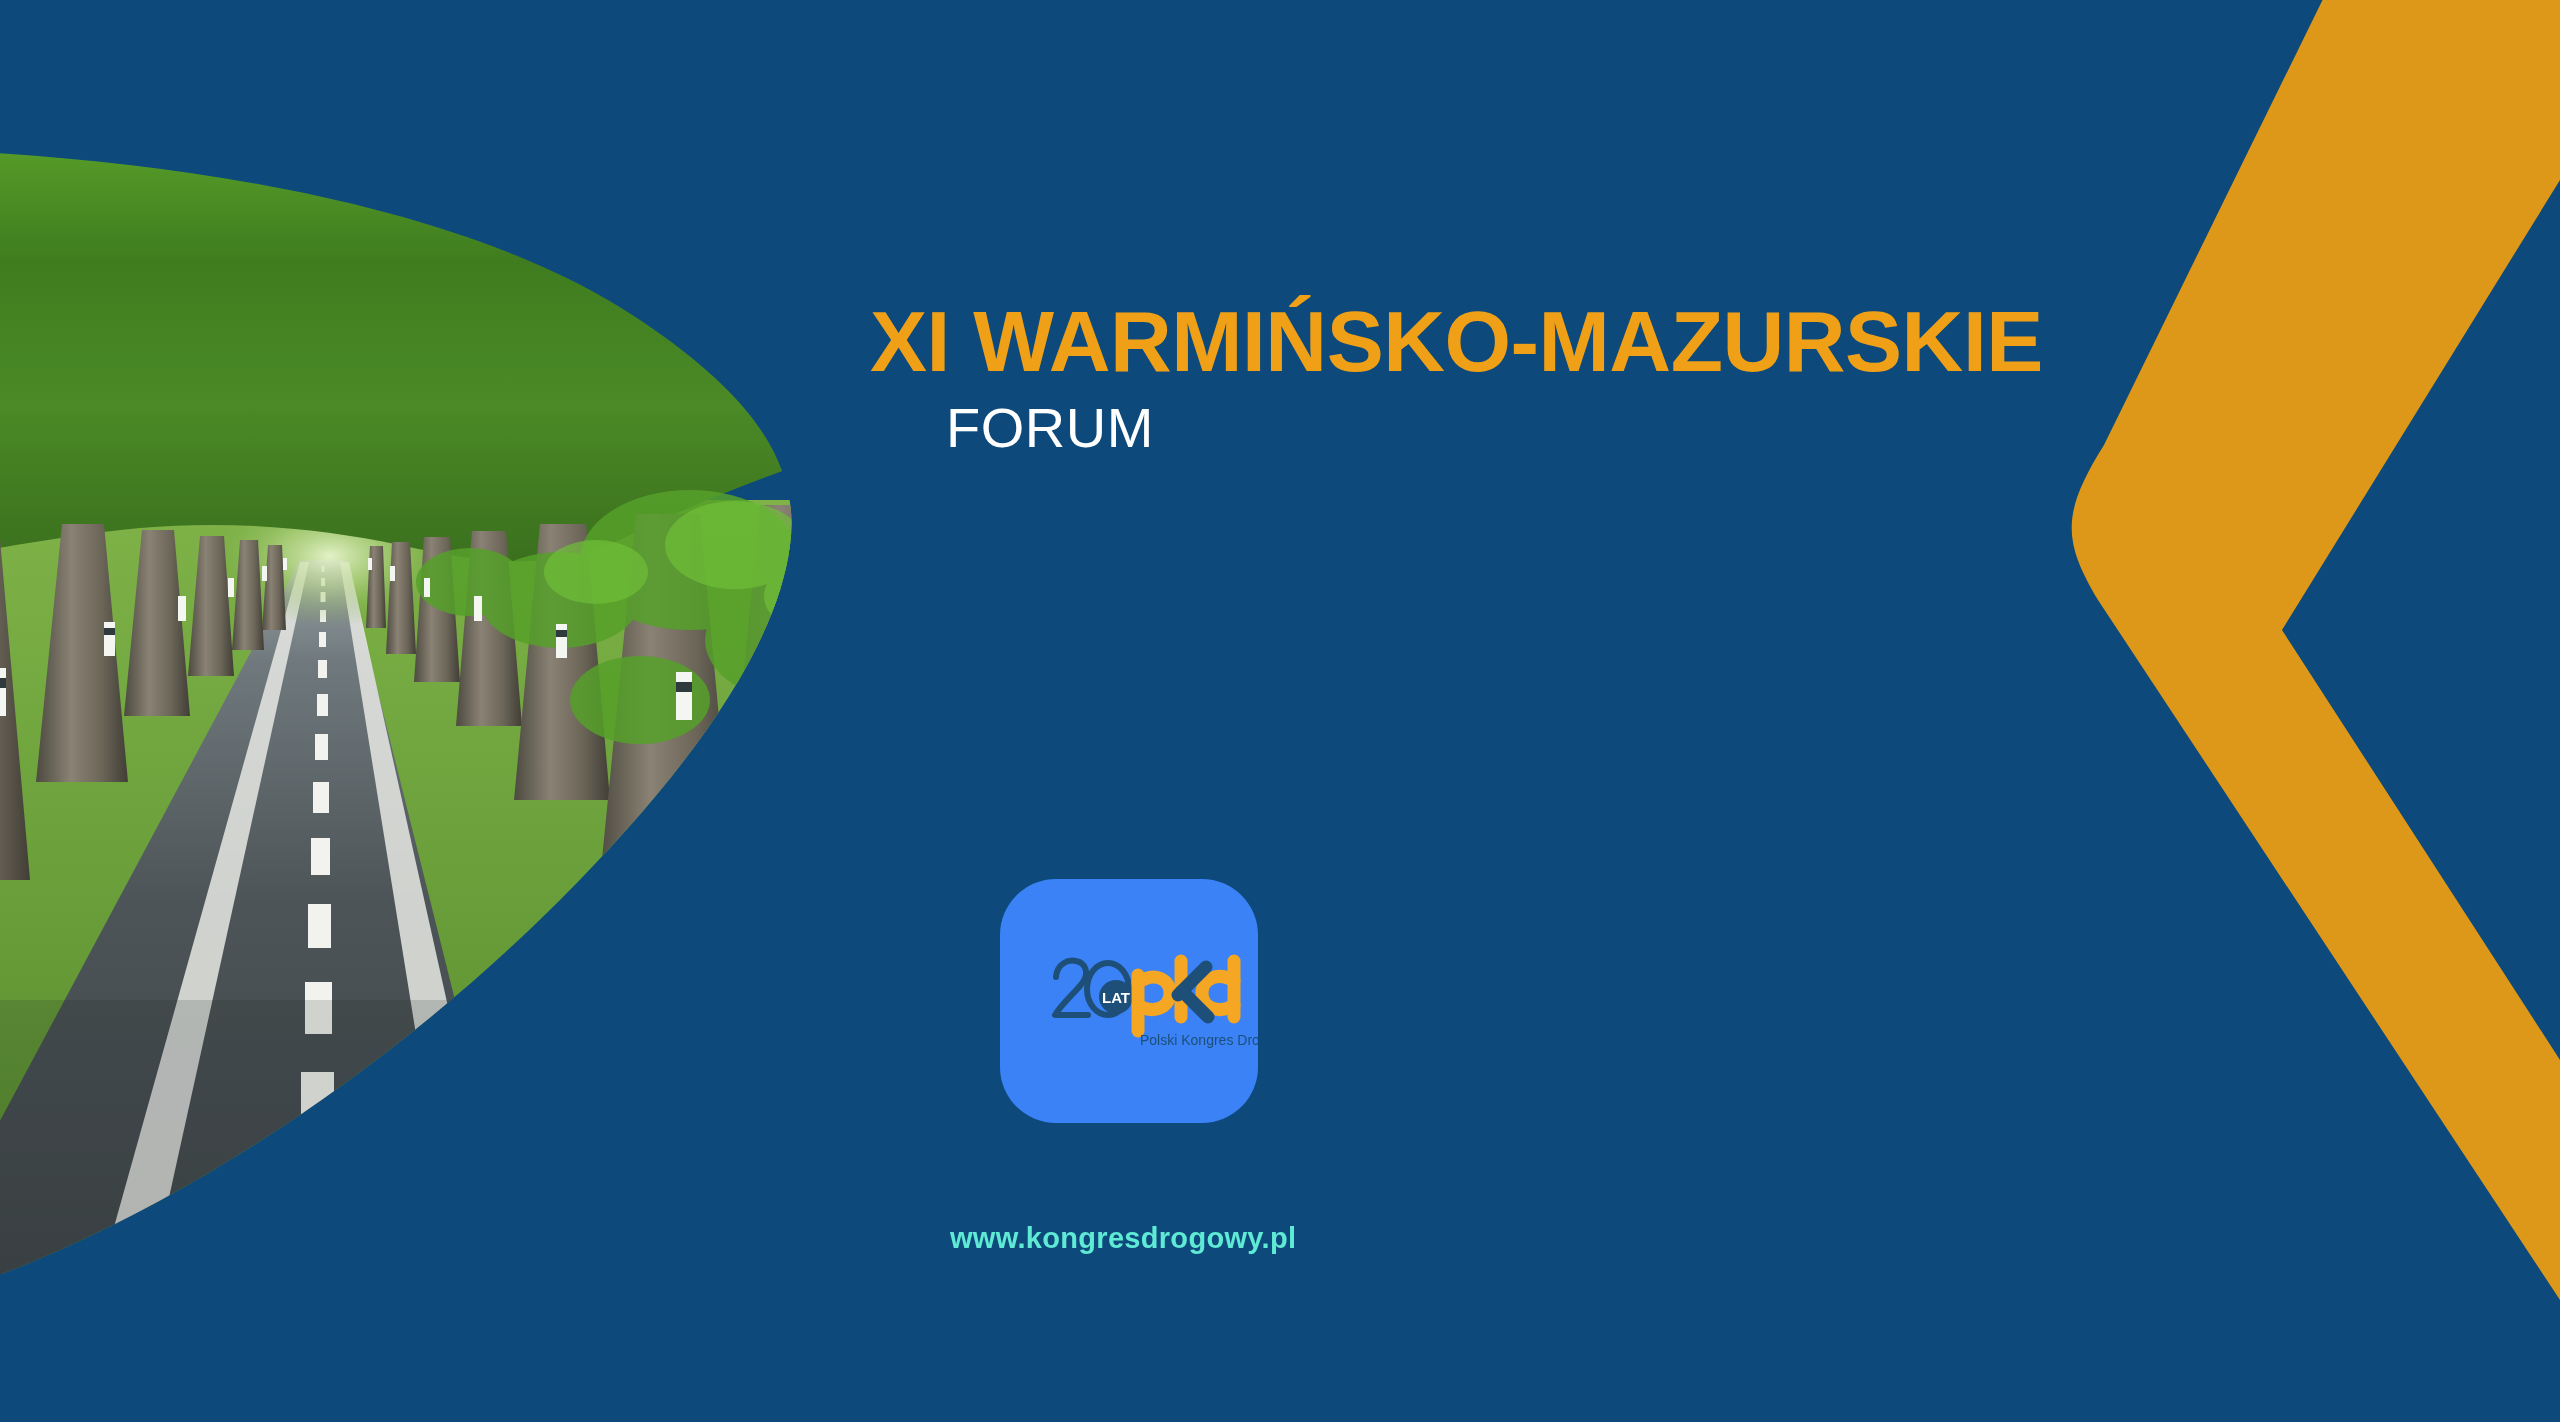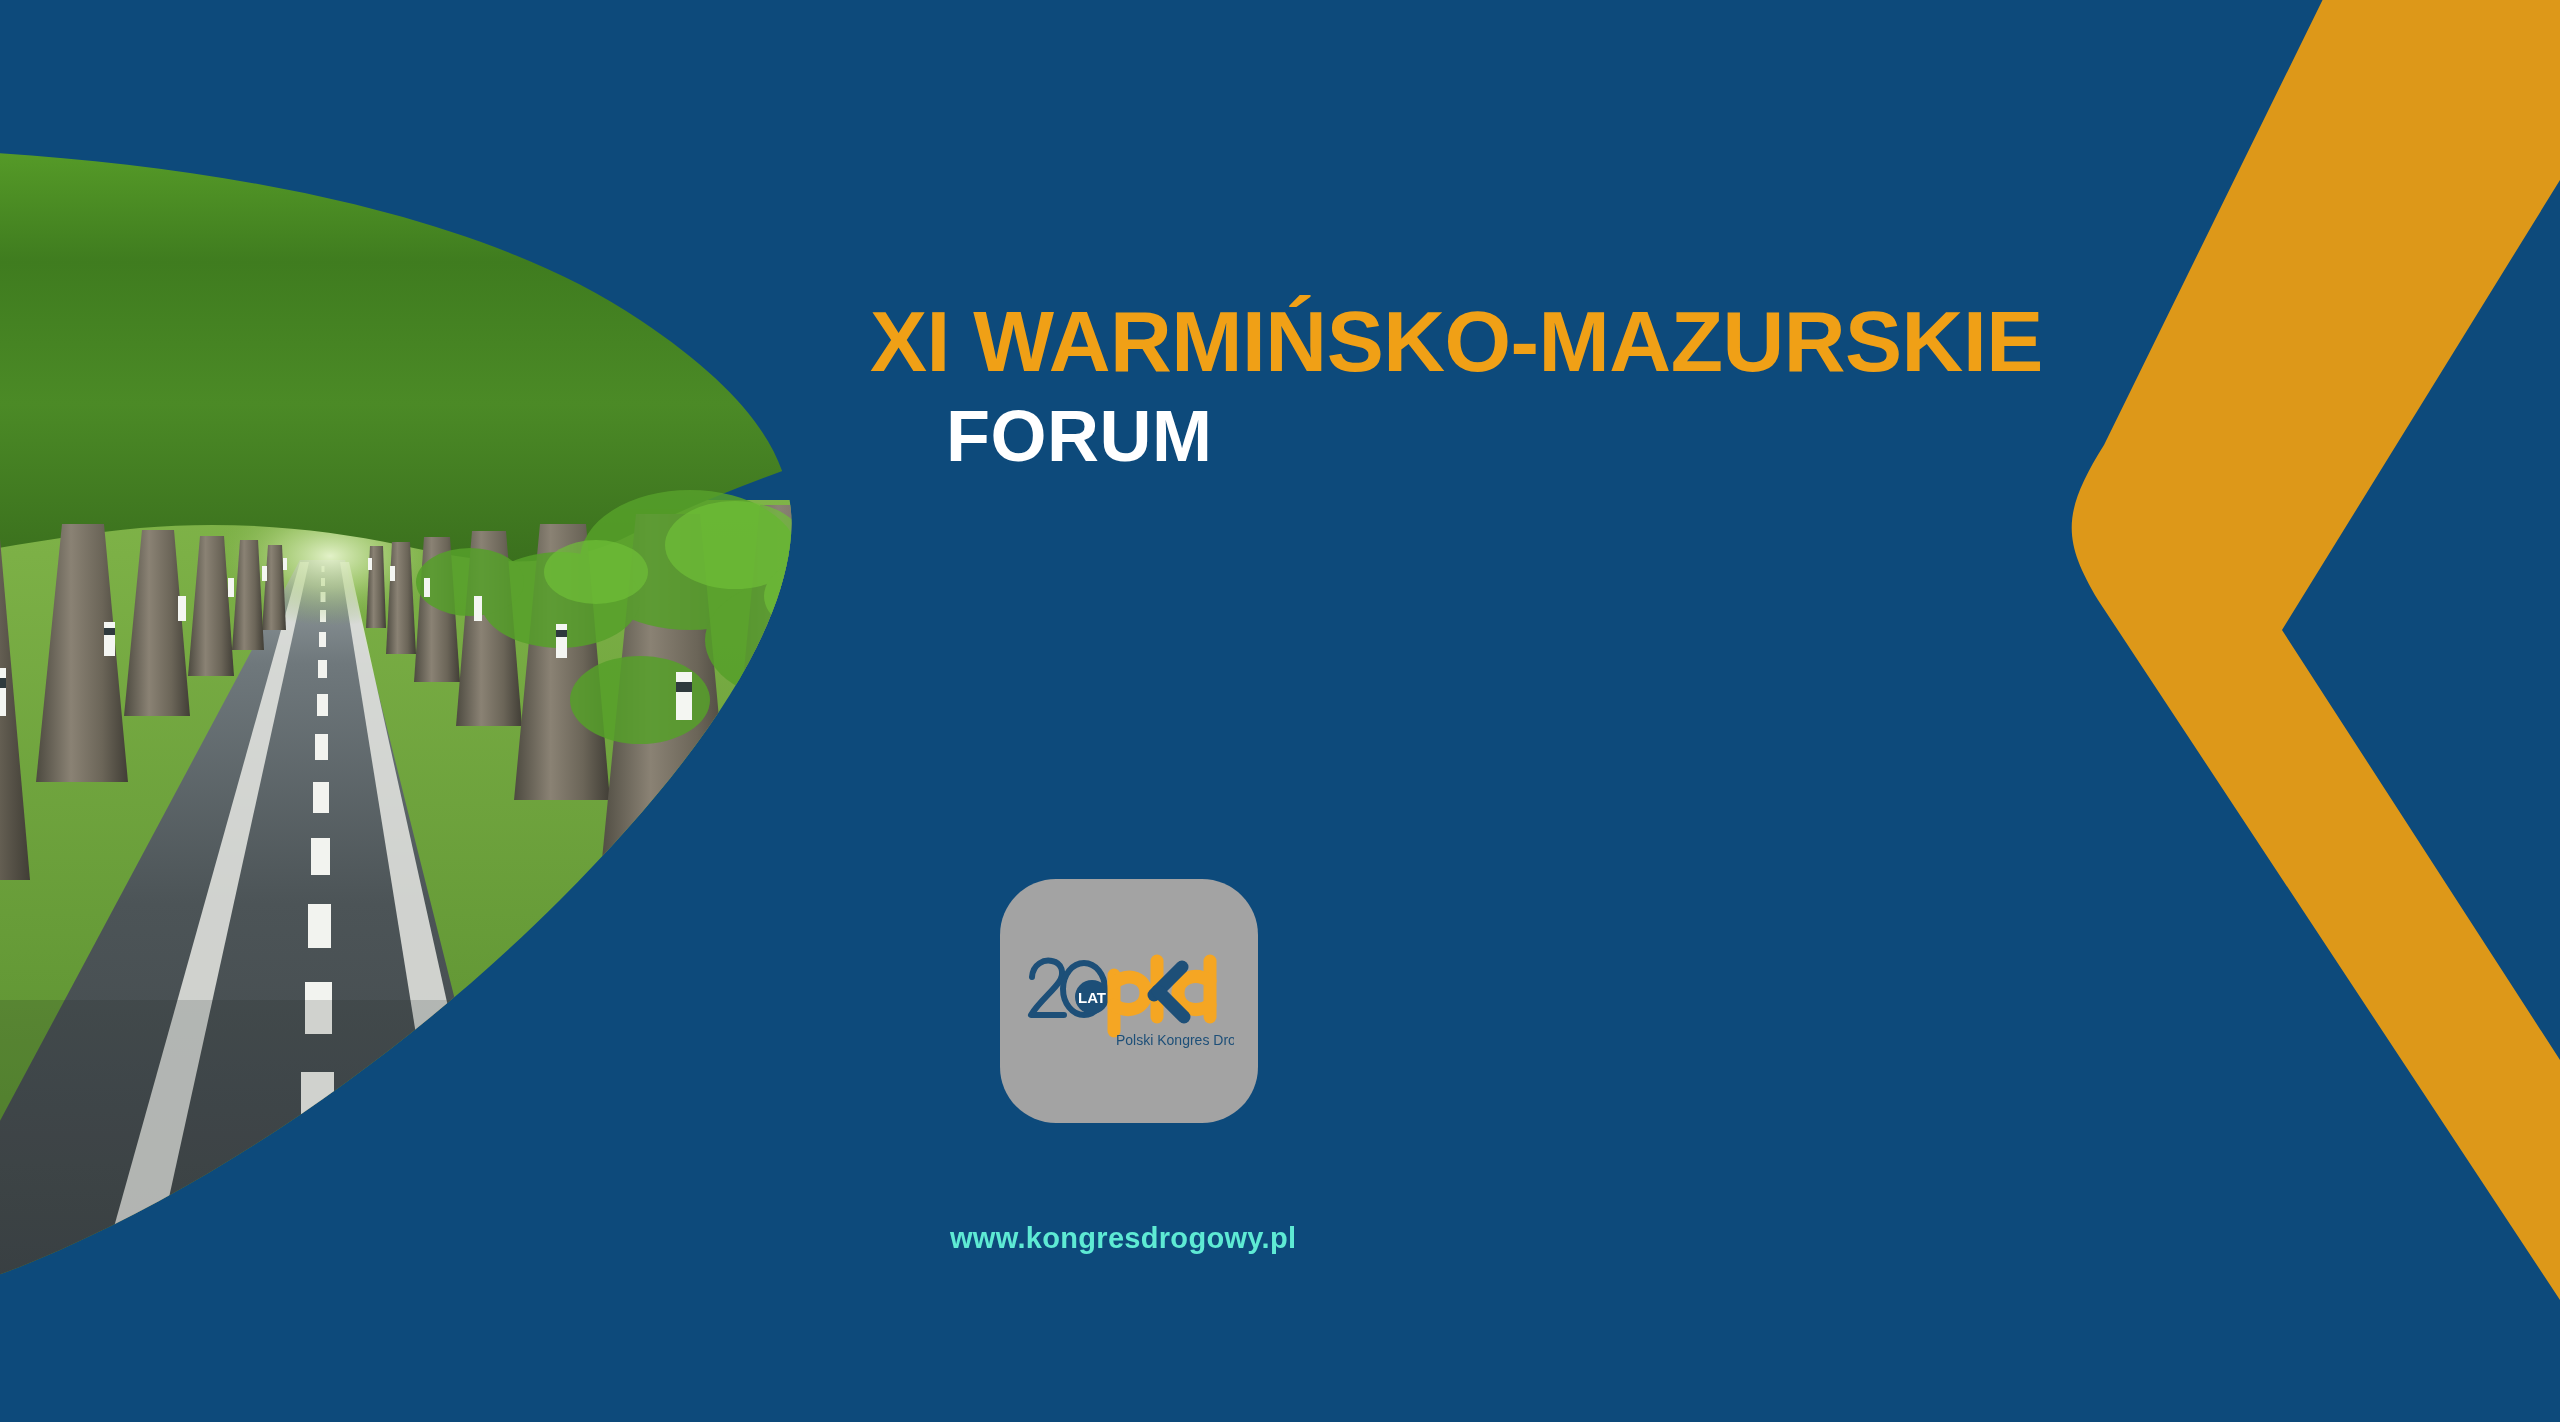--- a/index.html
+++ b/index.html
@@ -54,23 +54,23 @@
     letter-spacing: -0.5px;
     color: #f0a016;
     white-space: nowrap;
     transform: scaleX(0.995);
     transform-origin: left top;
   }
   .subline-forum {
     position: absolute;
     left: 78px;
     top: 400px;
-    font-size: 72px;
-    line-height: 1;
-    font-weight: 700;
+    font-size: 56px;
+    line-height: 1;
+    font-weight: 400;
     color: #ffffff;
     letter-spacing: 0.5px;
     white-space: nowrap;
   }
   .subline-drogowe {
     position: absolute;
     left: 78px;
     top: 495px;
     font-size: 76px;
     line-height: 1;
@@ -108,25 +108,25 @@
     left: 132px;
     top: 879px;
     width: 760px;
     height: 244px;
   }
   .logo-card {
     position: absolute;
     top: 0;
     width: 258px;
     height: 244px;
-    background: #a3a3a3;
+    background: #3b82f6;
     border-radius: 56px;
     display: flex;
     align-items: center;
-    justify-content: center;
+    justify-content: flex-end;
     overflow: hidden;
   }
   .logo-card.pkd  { left: 0px; }
   .logo-card.zdw  { left: 498px; }
   .logo-card svg { display: block; }
 </style>
 </head>
 <body>
 
 <div id="poster">

